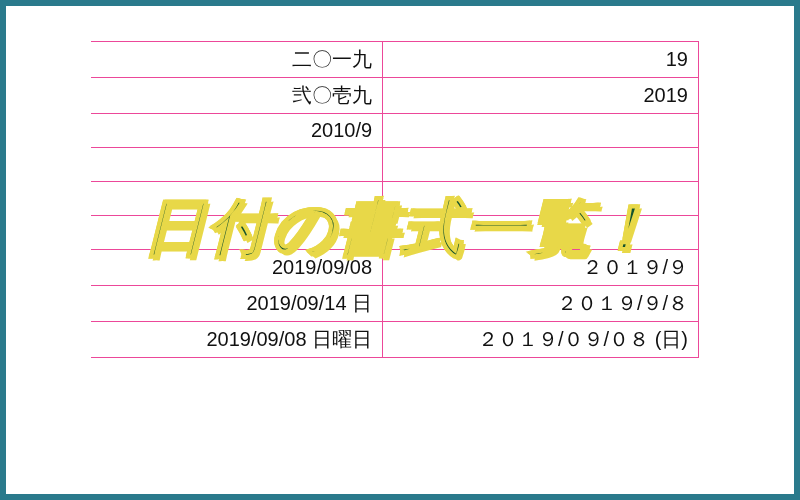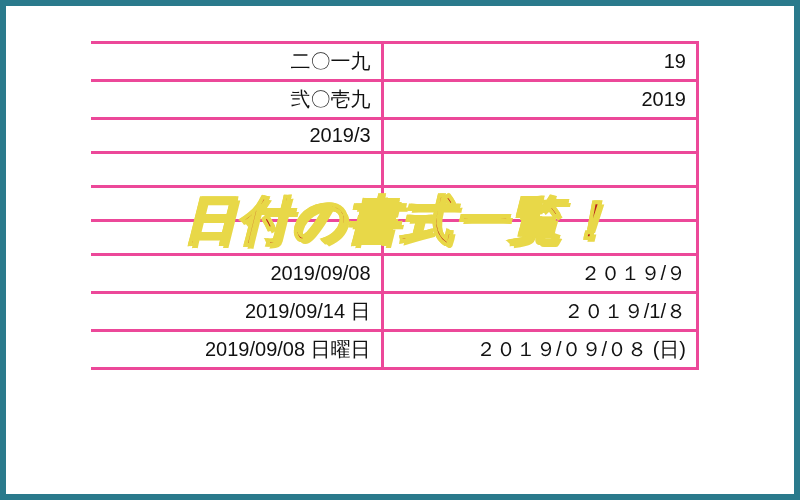--- a/index.html
+++ b/index.html
@@ -19,43 +19,43 @@
     .table-container {
       width: 100%;
       padding: 35px 95px 35px 85px;
     }
     table {
       width: 100%;
       border-collapse: collapse;
       table-layout: fixed;
     }
     td {
-      border: 3px solid #ec4899;
+      border: 1px solid #ec4899;
       height: 34px;
       padding: 4px 10px 4px 4px;
       text-align: right;
       font-size: 20px;
       color: #111;
       vertical-align: middle;
     }
     td:first-child {
       border-left: none;
       width: 48%;
     }
     td:last-child {
       width: 52%;
     }
     .overlay-title {
       position: absolute;
       top: 180px;
       left: 50%;
       transform: translateX(-50%);
-      font-size: 52px;
+      font-size: 62px;
       font-weight: 900;
-      color: #b91c1c;
+      color: #14532d;
       -webkit-text-stroke: 2px #e8d848;
       text-shadow: 
         3px 3px 0 #e8d848,
         -1px -1px 0 #e8d848,
         1px -1px 0 #e8d848,
         -1px 1px 0 #e8d848,
         1px 1px 0 #e8d848;
       font-style: italic;
       white-space: nowrap;
       letter-spacing: 2px;
@@ -70,42 +70,42 @@
     <tbody>
       <tr>
         <td>二〇一九</td>
         <td>19</td>
       </tr>
       <tr>
         <td>弐〇壱九</td>
         <td>2019</td>
       </tr>
       <tr>
-        <td>2019/3</td>
+        <td>2010/9</td>
         <td></td>
       </tr>
       <tr>
         <td></td>
         <td></td>
       </tr>
       <tr>
         <td></td>
         <td></td>
       </tr>
       <tr>
         <td></td>
         <td></td>
       </tr>
       <tr>
         <td>2019/09/08</td>
         <td>２０１９/９</td>
       </tr>
       <tr>
         <td>2019/09/14 日</td>
-        <td>２０１９/1/８</td>
+        <td>２０１９/９/８</td>
       </tr>
       <tr>
         <td>2019/09/08 日曜日</td>
         <td>２０１９/０９/０８ (日)</td>
       </tr>
     </tbody>
   </table>
 </div>
 
 <div class="overlay-title">日付の書式一覧！</div>

